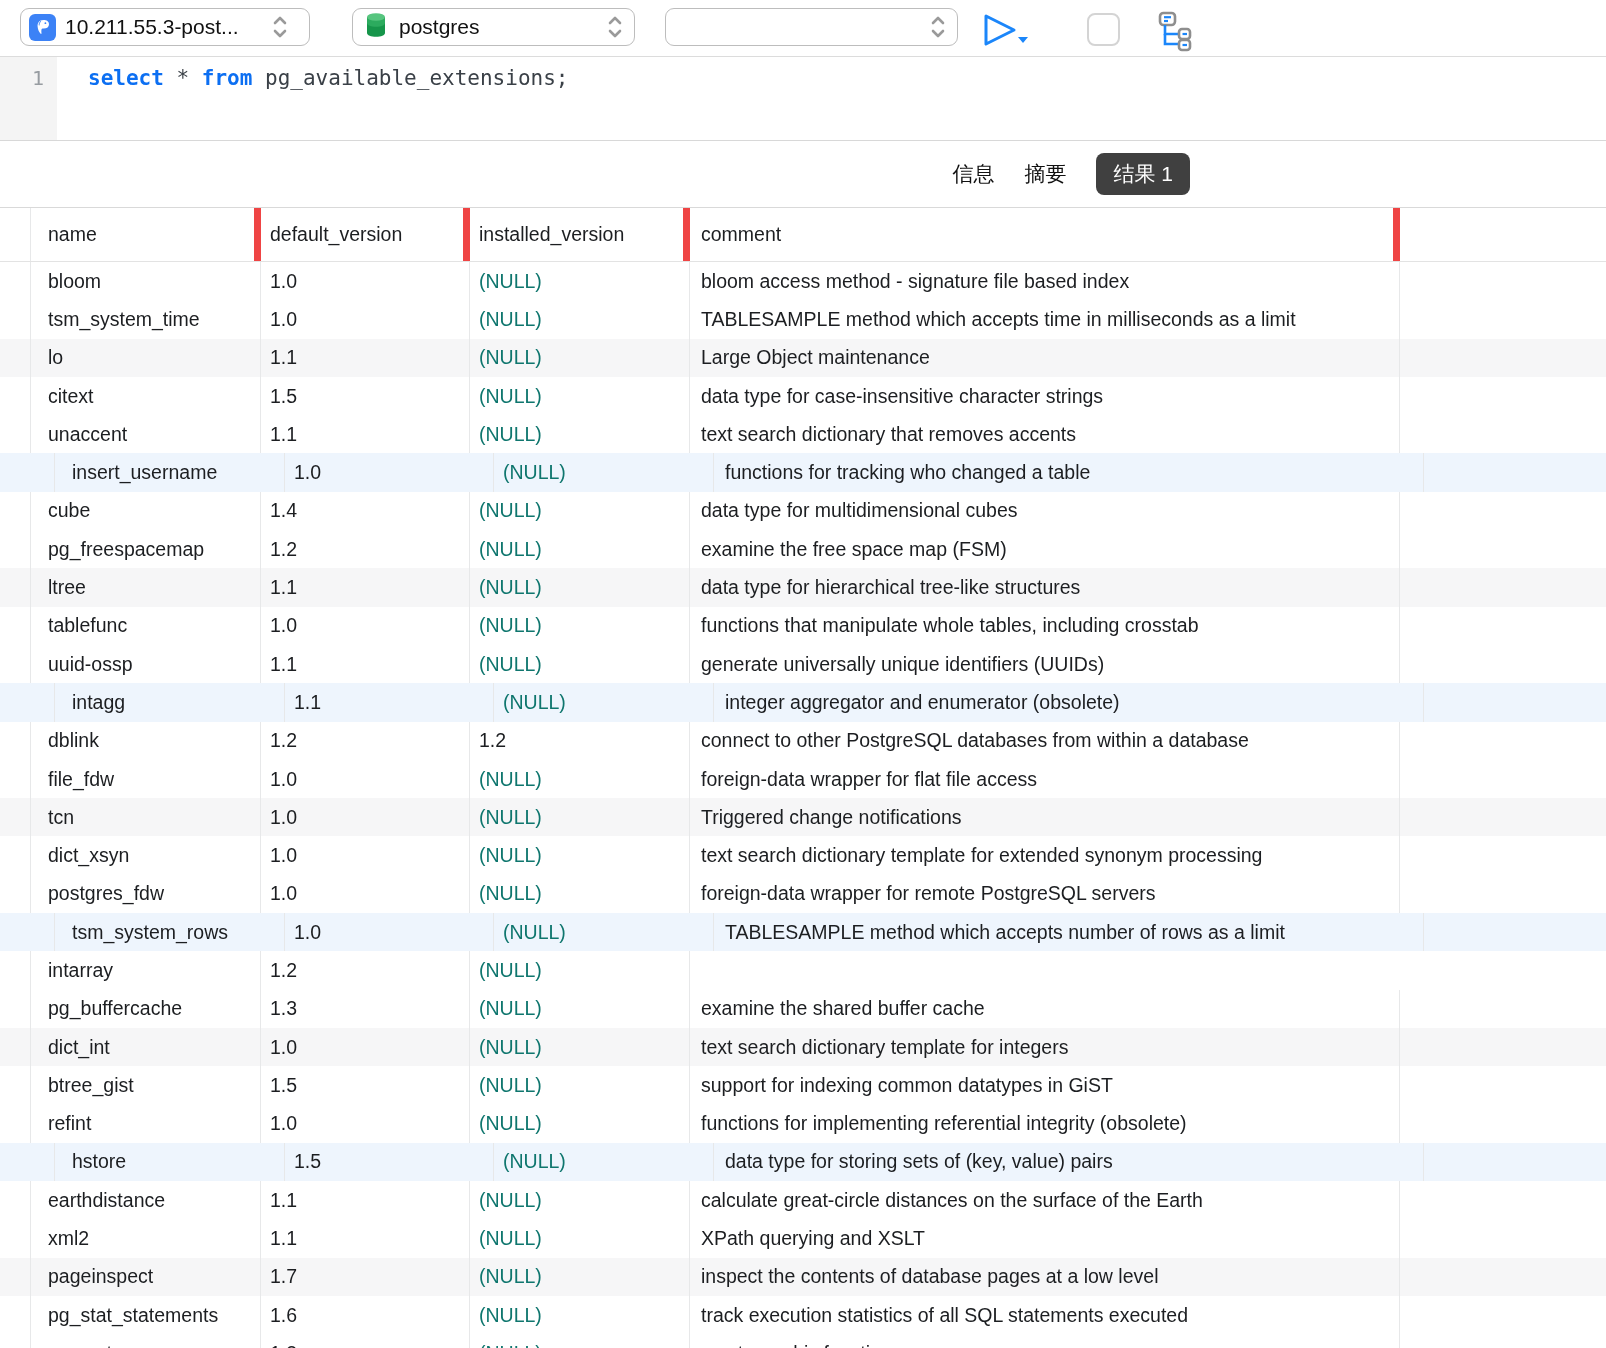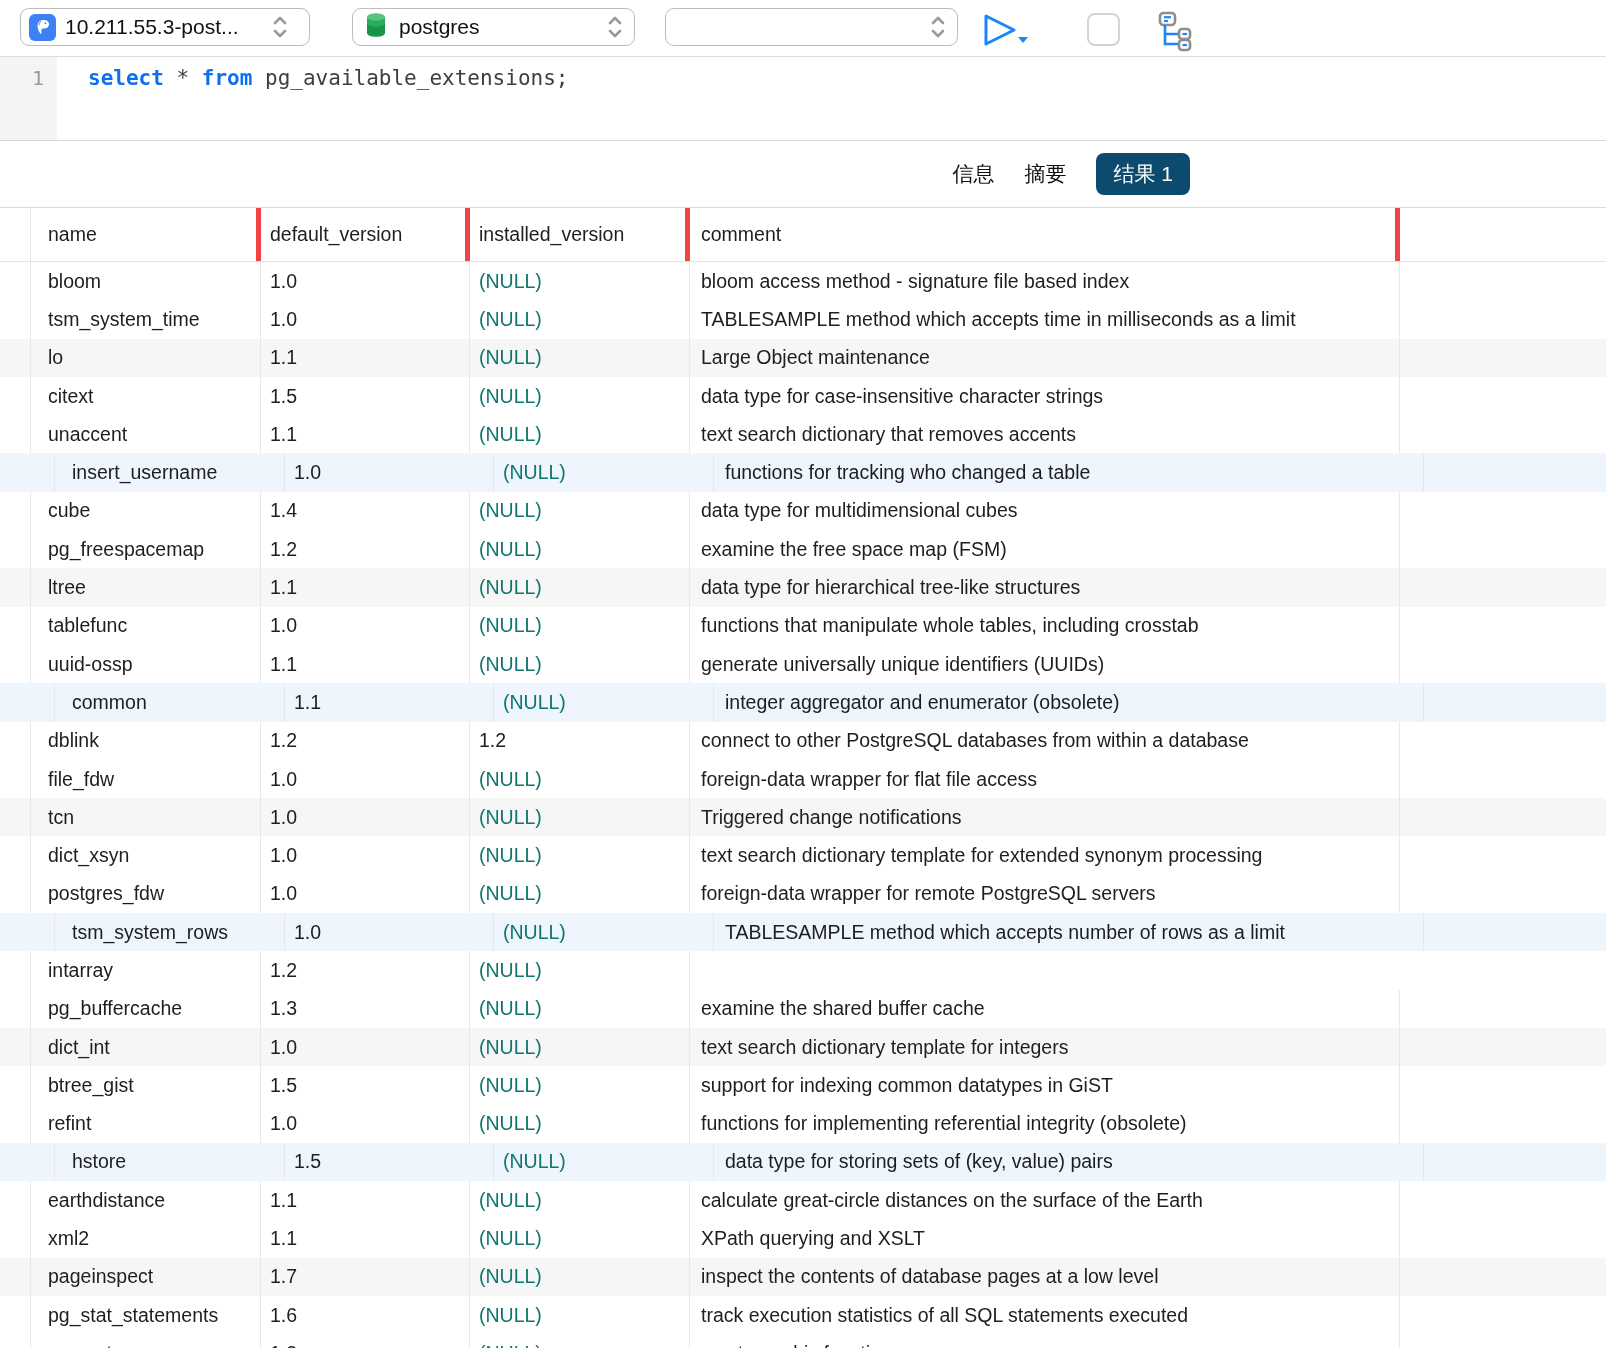--- a/index.html
+++ b/index.html
@@ -35,28 +35,28 @@
   .code-line { position:absolute; left:88px; top:9px;
                font-family:"DejaVu Sans Mono","Liberation Mono",monospace;
                font-size:21px; color:#3a4047; white-space:pre; }
   .code-line .kw { color:#0c6ff2; font-weight:bold; }
 
   
   .tabbar { position:relative; height:66px; width:100%; background:#fff; }
   .tabs { position:absolute; right:416px; top:0; height:66px; display:flex;
           align-items:center; gap:30px; }
   .tab { font-size:21px; color:#111; cursor:default; white-space:nowrap;text-align:center; }
-  .tab.active { background:#0c4a6e; color:#fff; border-radius:8px; padding:7px 17px; }
+  .tab.active { background:#404040; color:#fff; border-radius:8px; padding:7px 17px; }
 
   
   .grid { position:absolute; top:207px; left:0; right:0; bottom:0; }
   .gridrow { display:grid; grid-template-columns:31px 230px 209px 220px 710px 1fr; }
   .ghead { height:55px; border-top:1px solid #d9d9d9; border-bottom:1px solid #e3e3e3; }
   .ghead .cell { display:flex; align-items:center; font-size:19.5px; color:#1c1e21;
-                 border-right:5px solid #ef4444; height:100%; }
+                 border-right:7px solid #ef4444; height:100%; }
   .gbody { position:absolute; top:55px; left:0; right:0; bottom:0; overflow:hidden; }
   .drow { height:38.3px; }
   .drow .cell { display:flex; align-items:center; font-size:19.5px; color:#1c1e21;
                 border-right:1px solid #e7e8e9; height:100%; white-space:nowrap; overflow:hidden; }
   .cell.filler { border-right:none; }
   .cell.c-gutter { border-right:1px solid #e7e8e9; }
   .pad-name { padding-left:17px; }
   .pad-std { padding-left:9px; }
   .pad-comment { padding-left:11px; }
   .nullval { color:#0f766e; }
@@ -268,21 +268,21 @@
           <div class="cell pad-name">uuid-ossp</div>
           <div class="cell pad-std">1.1</div>
           <div class="cell pad-std">
             <span class="nullval">(NULL)</span>
           </div>
           <div class="cell pad-comment">generate universally unique identifiers (UUIDs)</div>
           <div class="cell filler"></div>
         </div>
         <div class="gridrow drow stripe-blue">
           <div class="cell c-gutter"></div>
-          <div class="cell pad-name">common</div>
+          <div class="cell pad-name">intagg</div>
           <div class="cell pad-std">1.1</div>
           <div class="cell pad-std">
             <span class="nullval">(NULL)</span>
           </div>
           <div class="cell pad-comment">integer aggregator and enumerator (obsolete)</div>
           <div class="cell filler"></div>
         </div>
         <div class="gridrow drow">
           <div class="cell c-gutter"></div>
           <div class="cell pad-name">dblink</div>

